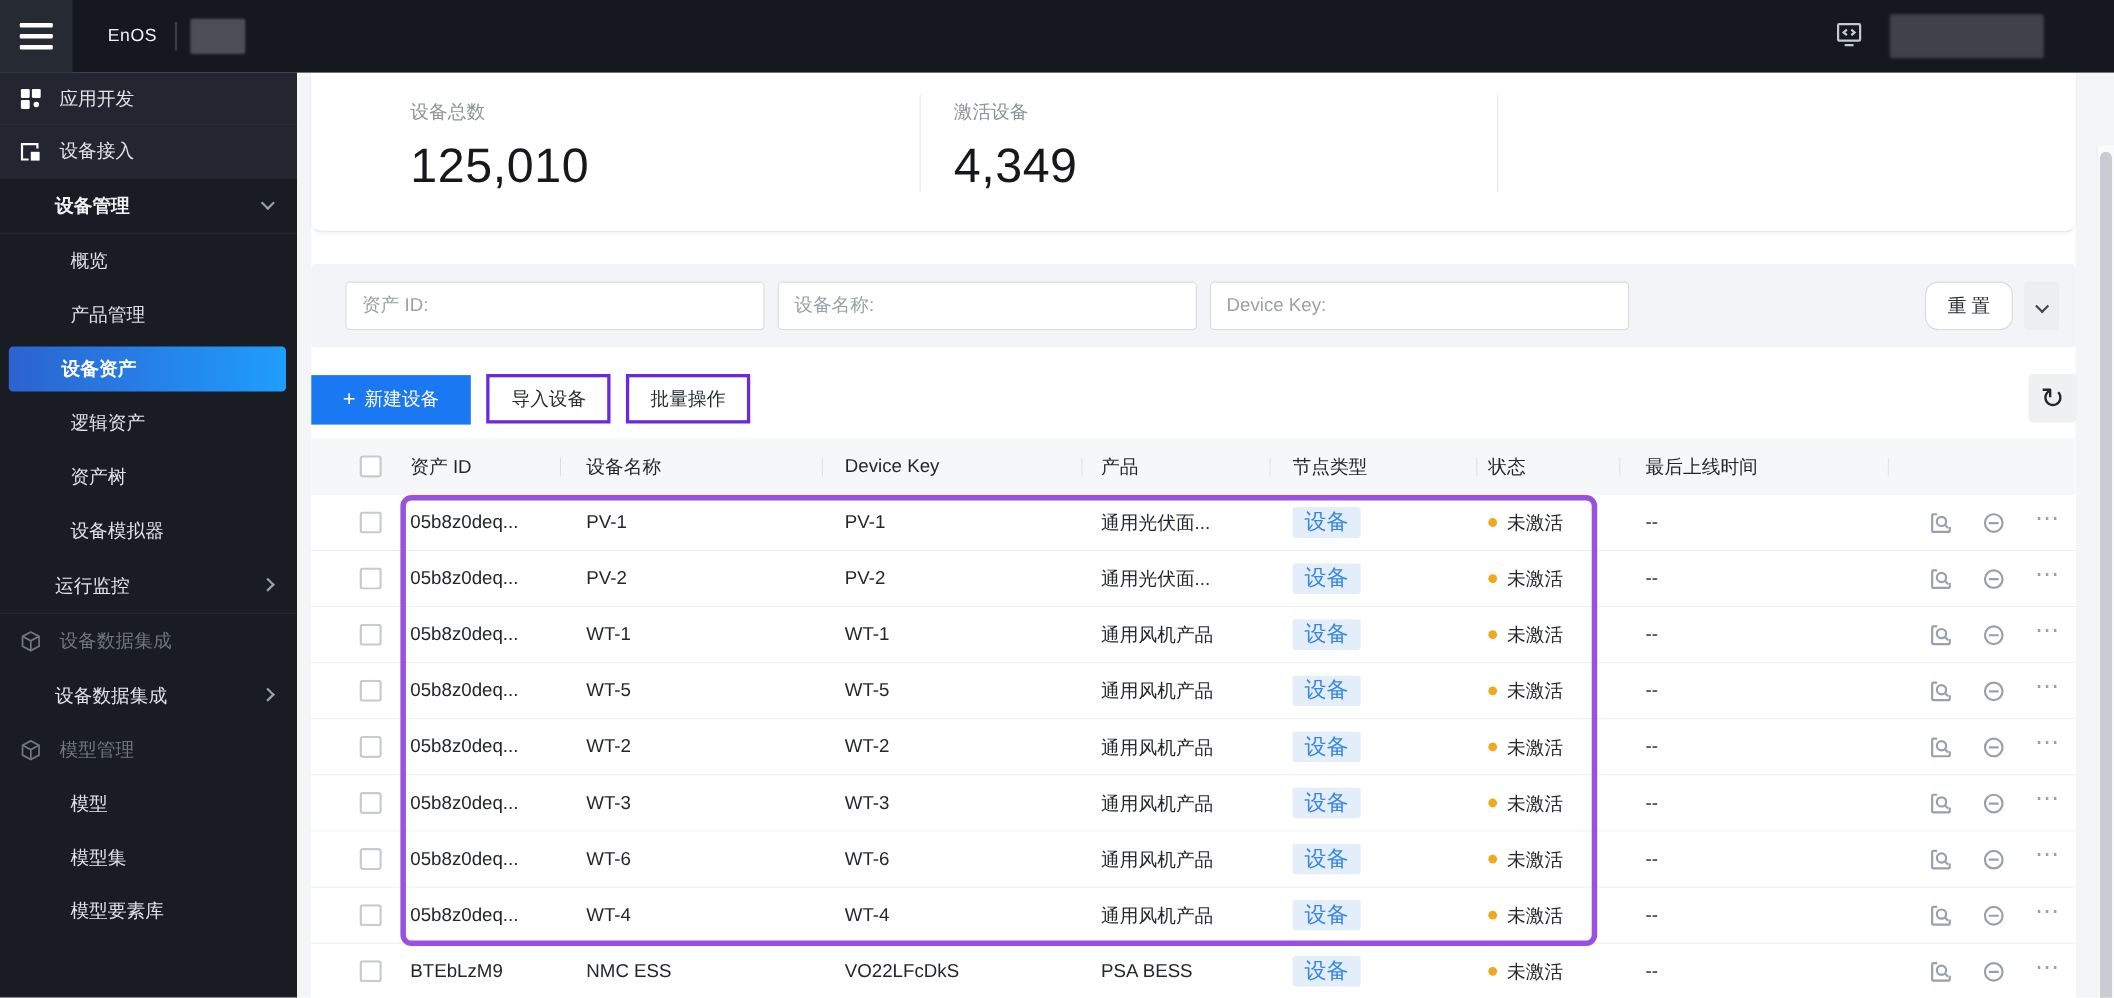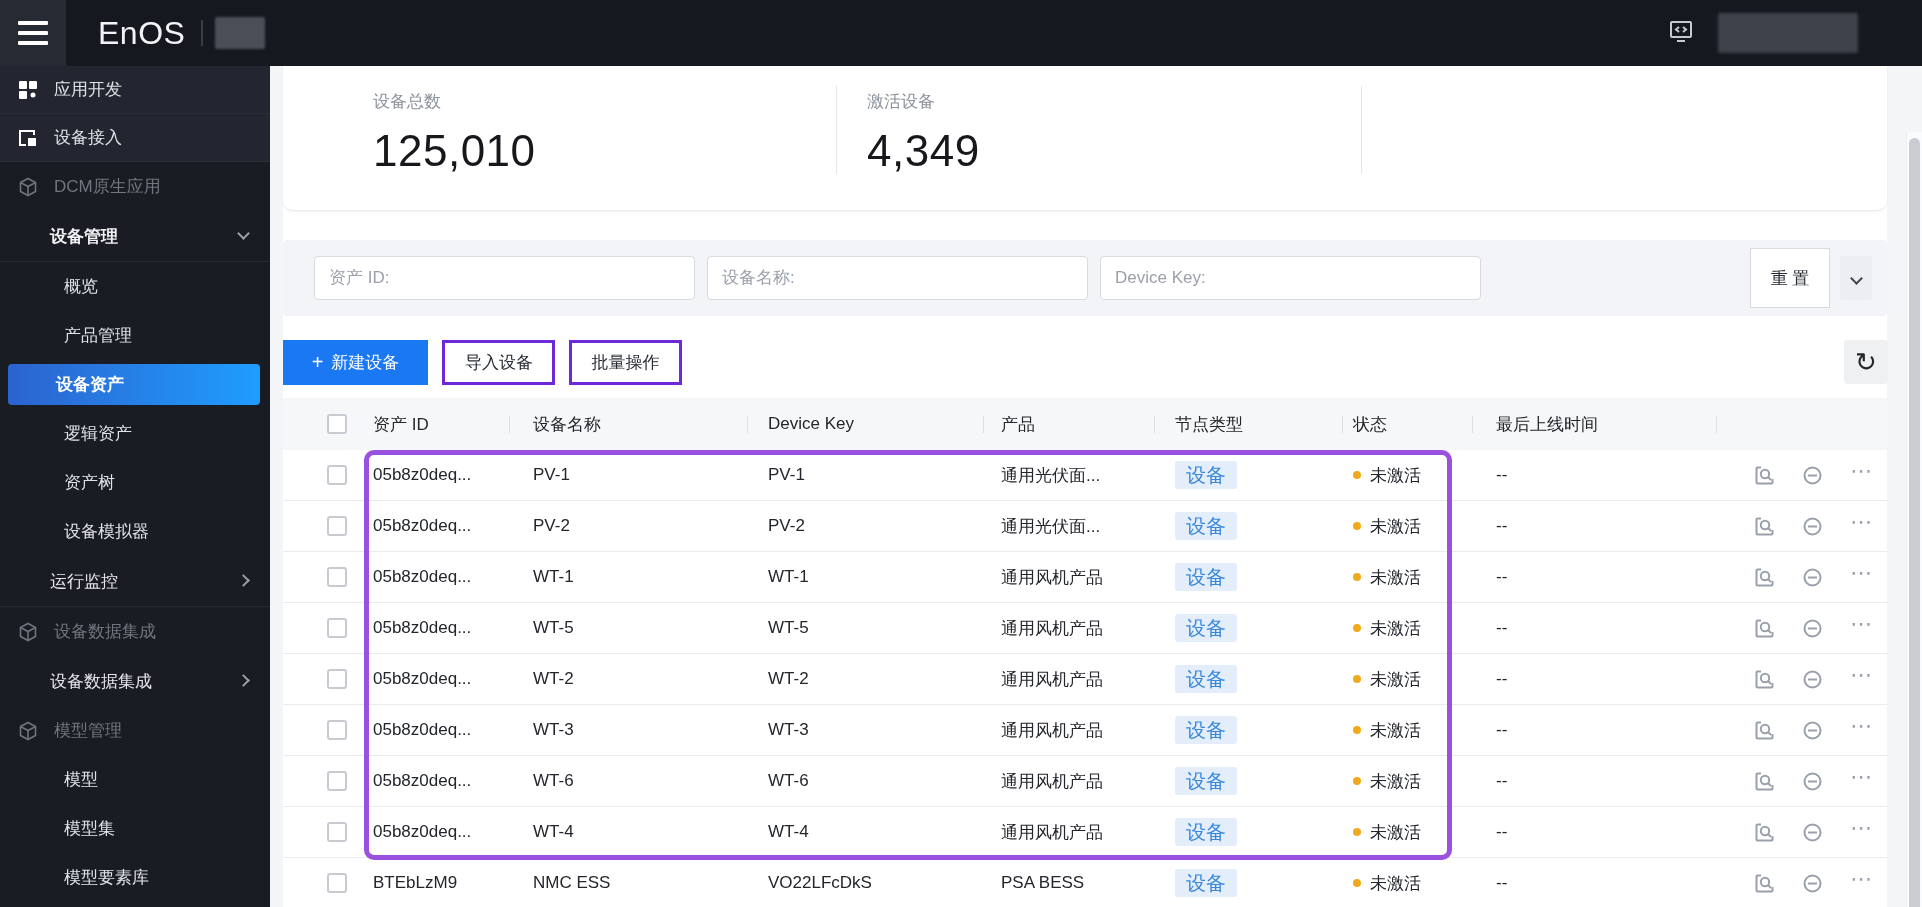--- a/index.html
+++ b/index.html
@@ -12,21 +12,21 @@
     --badge-text:#3987dd;
   }
   *{box-sizing:border-box;margin:0;padding:0;}
   html,body{width:1922px;height:907px;overflow:hidden;}
   body{font-family:"Liberation Sans","DejaVu Sans",sans-serif;background:#fff;color:#22262e;position:relative;}
 
   
   .topbar{position:absolute;left:0;top:0;width:1922px;height:66px;background:#16181f;display:flex;align-items:center;z-index:30;}
   .burger-btn{width:66px;height:66px;background:#262a33;display:flex;flex-direction:column;justify-content:center;align-items:center;gap:6px;cursor:pointer;flex:0 0 66px;}
   .burger-btn i{display:block;width:30px;height:4px;background:#fff;border-radius:1px;}
-  .brand{color:#f2f3f5;font-size:32px;letter-spacing:.5px;margin-left:32px;font-weight:400;}
+  .brand{color:#f2f3f5;font-size:16px;letter-spacing:.5px;margin-left:32px;font-weight:400;}
   .tb-divider{width:2px;height:26px;background:#3a3d45;margin:0 12px 0 16px;}
   .redacted{background:#4b4e57;border-radius:2px;filter:blur(1px);}
   .redacted.app{width:50px;height:32px;}
   .tb-right{margin-left:auto;display:flex;align-items:center;gap:24px;padding-right:64px;}
   .console-icon{color:#c5c9d1;}
   .redacted.account{width:140px;height:40px;background:#3f424b;filter:blur(1.5px);}
 
   
   .sidebar{position:absolute;left:0;top:66px;width:270px;bottom:0;background:#191c22;overflow:hidden;z-index:20;}
   .s-item{display:flex;align-items:center;color:#dfe2e6;font-size:17px;cursor:pointer;position:relative;}
@@ -53,21 +53,21 @@
   .stats-card{position:relative;height:145px;background:#fff;border-bottom:1px solid #e9eaee;border-radius:0 0 10px 10px;box-shadow:0 1px 3px rgba(20,30,60,.05);}
   .stat{position:absolute;top:24px;}
   .stat .s-label{font-size:17px;color:#8d929b;}
   .stat .s-value{font-size:44px;color:#17181b;margin-top:13px;letter-spacing:.5px;}
   .stat-div{position:absolute;top:20px;width:1px;height:88px;background:#e3e5e9;}
 
   
   .filter-panel{position:absolute;left:0;top:174px;width:1604px;height:76px;background:#f3f4f7;border-radius:4px;display:flex;align-items:center;padding:0 15px 0 31px;}
   .f-input{width:381px;height:44px;background:#fff;border:1px solid #d8dade;border-radius:4px;font-size:17px;color:#262b33;padding:0 14px;margin-right:12px;outline:none;font-family:inherit;}
   .f-input::placeholder{color:#9ba0aa;opacity:1;}
-  .reset-btn{margin-left:auto;width:80px;height:60px;background:#fff;border:1px solid #d8dade;border-radius:0;font-size:17px;color:#262b33;cursor:pointer;font-family:inherit;}
+  .reset-btn{margin-left:auto;width:80px;height:44px;background:#fff;border:1px solid #d8dade;border-radius:12px;font-size:17px;color:#262b33;cursor:pointer;font-family:inherit;}
   .expand-btn{margin-left:10px;width:32px;height:44px;background:#eceef1;border:none;border-radius:4px;cursor:pointer;position:relative;}
   .expand-btn .chev2{width:9px;height:9px;border-right:2px solid #40454d;border-bottom:2px solid #40454d;display:inline-block;transform:rotate(45deg);margin-top:-3px;}
 
   
   .toolbar{position:absolute;left:0;top:274px;width:1604px;height:45px;}
   .btn{height:45px;border-radius:0;font-size:17px;cursor:pointer;font-family:inherit;}
   .btn-primary{width:145px;background:var(--accent);border:none;color:#fff;margin-right:10px;}
   .btn-primary .plus{font-size:20px;margin-right:8px;vertical-align:-1px;}
   .btn-plain{width:113px;background:#fff;border:3px solid #6d28d9;color:#262b33;margin-right:9px;}
   .refresh-btn{position:absolute;right:-1px;top:0;width:44px;height:44px;background:#eff0f2;border:none;border-radius:4px;font-size:26px;line-height:40px;color:#23262c;cursor:pointer;}
@@ -139,30 +139,20 @@
   </div>
   <div class="s-item s-top">
     <span class="s-ico">
       <svg width="20" height="20" viewBox="0 0 20 20" fill="none" stroke="#fff" stroke-width="2">
         <path d="M16 7 V3 H2 V17 H8"></path>
         <rect x="10" y="10" width="8" height="8" fill="#fff" stroke="none"></rect>
       </svg>
     </span>
     <span>设备接入</span>
   </div>
-  <div class="s-item s-section">
-    <span class="s-ico">
-      <svg width="20" height="20" viewBox="0 0 20 20" fill="none" stroke="#6f747d" stroke-width="1.6">
-        <polygon points="10,1.5 17.5,5.5 17.5,14.5 10,18.5 2.5,14.5 2.5,5.5"></polygon>
-        <polyline points="2.5,5.5 10,9.5 17.5,5.5"></polyline>
-        <line x1="10" y1="9.5" x2="10" y2="18.5"></line>
-      </svg>
-    </span>
-    <span>DCM原生应用</span>
-  </div>
   <div class="s-item s-group">
     <span>设备管理</span>
     <span class="chev down"></span>
   </div>
   <div class="s-div"></div>
   <div class="s-item s-leaf">
     <span>概览</span>
   </div>
   <div class="s-item s-leaf">
     <span>产品管理</span>

